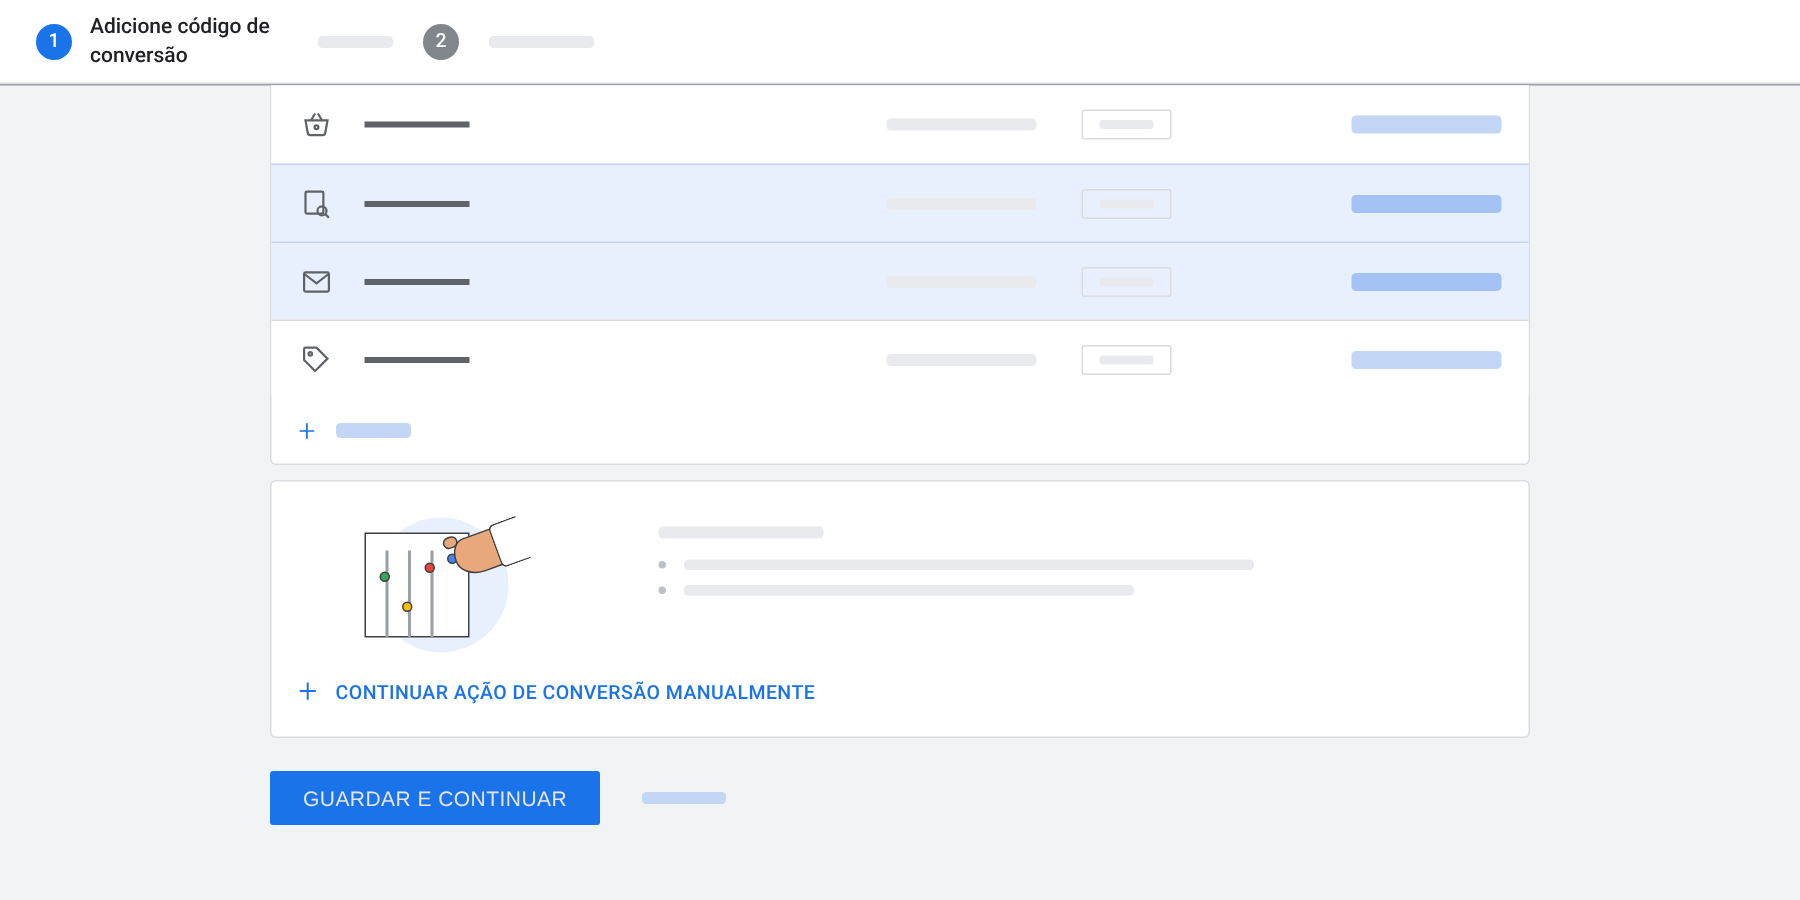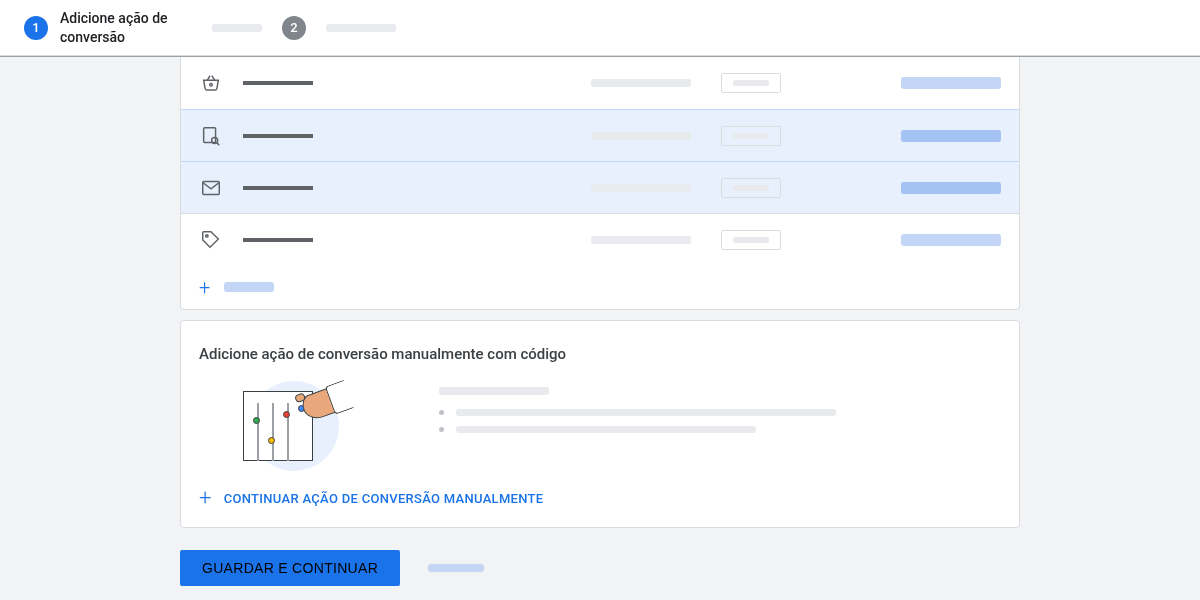--- a/index.html
+++ b/index.html
@@ -94,33 +94,33 @@
   .desc-col { flex:1; padding-top: 6px;}
   .desc-col .t1 { width: 110px; height:8px; background:#e8eaed; border-radius:3px; margin-bottom: 14px;}
   .bullet-row { display:flex; align-items:center; margin-bottom:10px;}
   .bullet { width:5px; height:5px; border-radius:50%; background:#bdc1c6; margin-right: 12px;}
   .bullet-row .ln { height:7px; background:#e8eaed; border-radius:3px;}
   .ln.w1 { width: 380px;} .ln.w2 { width: 300px;}
   .manual-link { display:flex; align-items:center; color:#1a73e8; font-weight:500; letter-spacing:.3px; font-size: 13px; margin-top: 8px;}
   .manual-link .plus-icon { font-size:22px; margin-right: 12px;}
   .footer-row { margin-top: 22px; display:flex; align-items:center; gap: 28px; padding-bottom: 4px;}
   .primary-btn {
-    background:#1a73e8; color:#000000; border:none; padding: 10px 22px;
+    background:#1a73e8; color:#e5e5e5; border:none; padding: 10px 22px;
     font-size: 14px; font-weight:500; letter-spacing:.3px; border-radius:2px; cursor:pointer;
   }
   .sec-link { width: 56px; height: 8px; background:#c3d6f5; border-radius:3px;}
   svg { display:block; }
 </style>
 </head>
 <body>
 
 <div class="stepper">
   <div class="step">
     <div class="step-circle active">1</div>
-    <div class="step-label">Adicione ação de conversão</div>
+    <div class="step-label">Adicione código de conversão</div>
   </div>
   <div class="step-skel"></div>
   <div class="step">
     <div class="step-circle inactive">2</div>
   </div>
   <div class="step-skel after"></div>
 </div>
 
 <div class="canvas">
   <div class="centered">
@@ -190,21 +190,20 @@
         </div>
       </div>
 
       <div class="add-bar">
         <span class="plus-icon">+</span>
         <span class="ph"></span>
       </div>
     </div>
 
     <div class="card card2">
-      <h3>Adicione ação de conversão manualmente com código</h3>
       <div class="illus-row">
         <div class="illus">
           <div class="circle"></div>
           <div class="square"></div>
           <div class="vline v1"></div>
             <div class="vline v2"></div>
             <div class="vline v3"></div>
           <div class="dot d1"></div>
             <div class="dot d2"></div>
             <div class="dot d3"></div>

